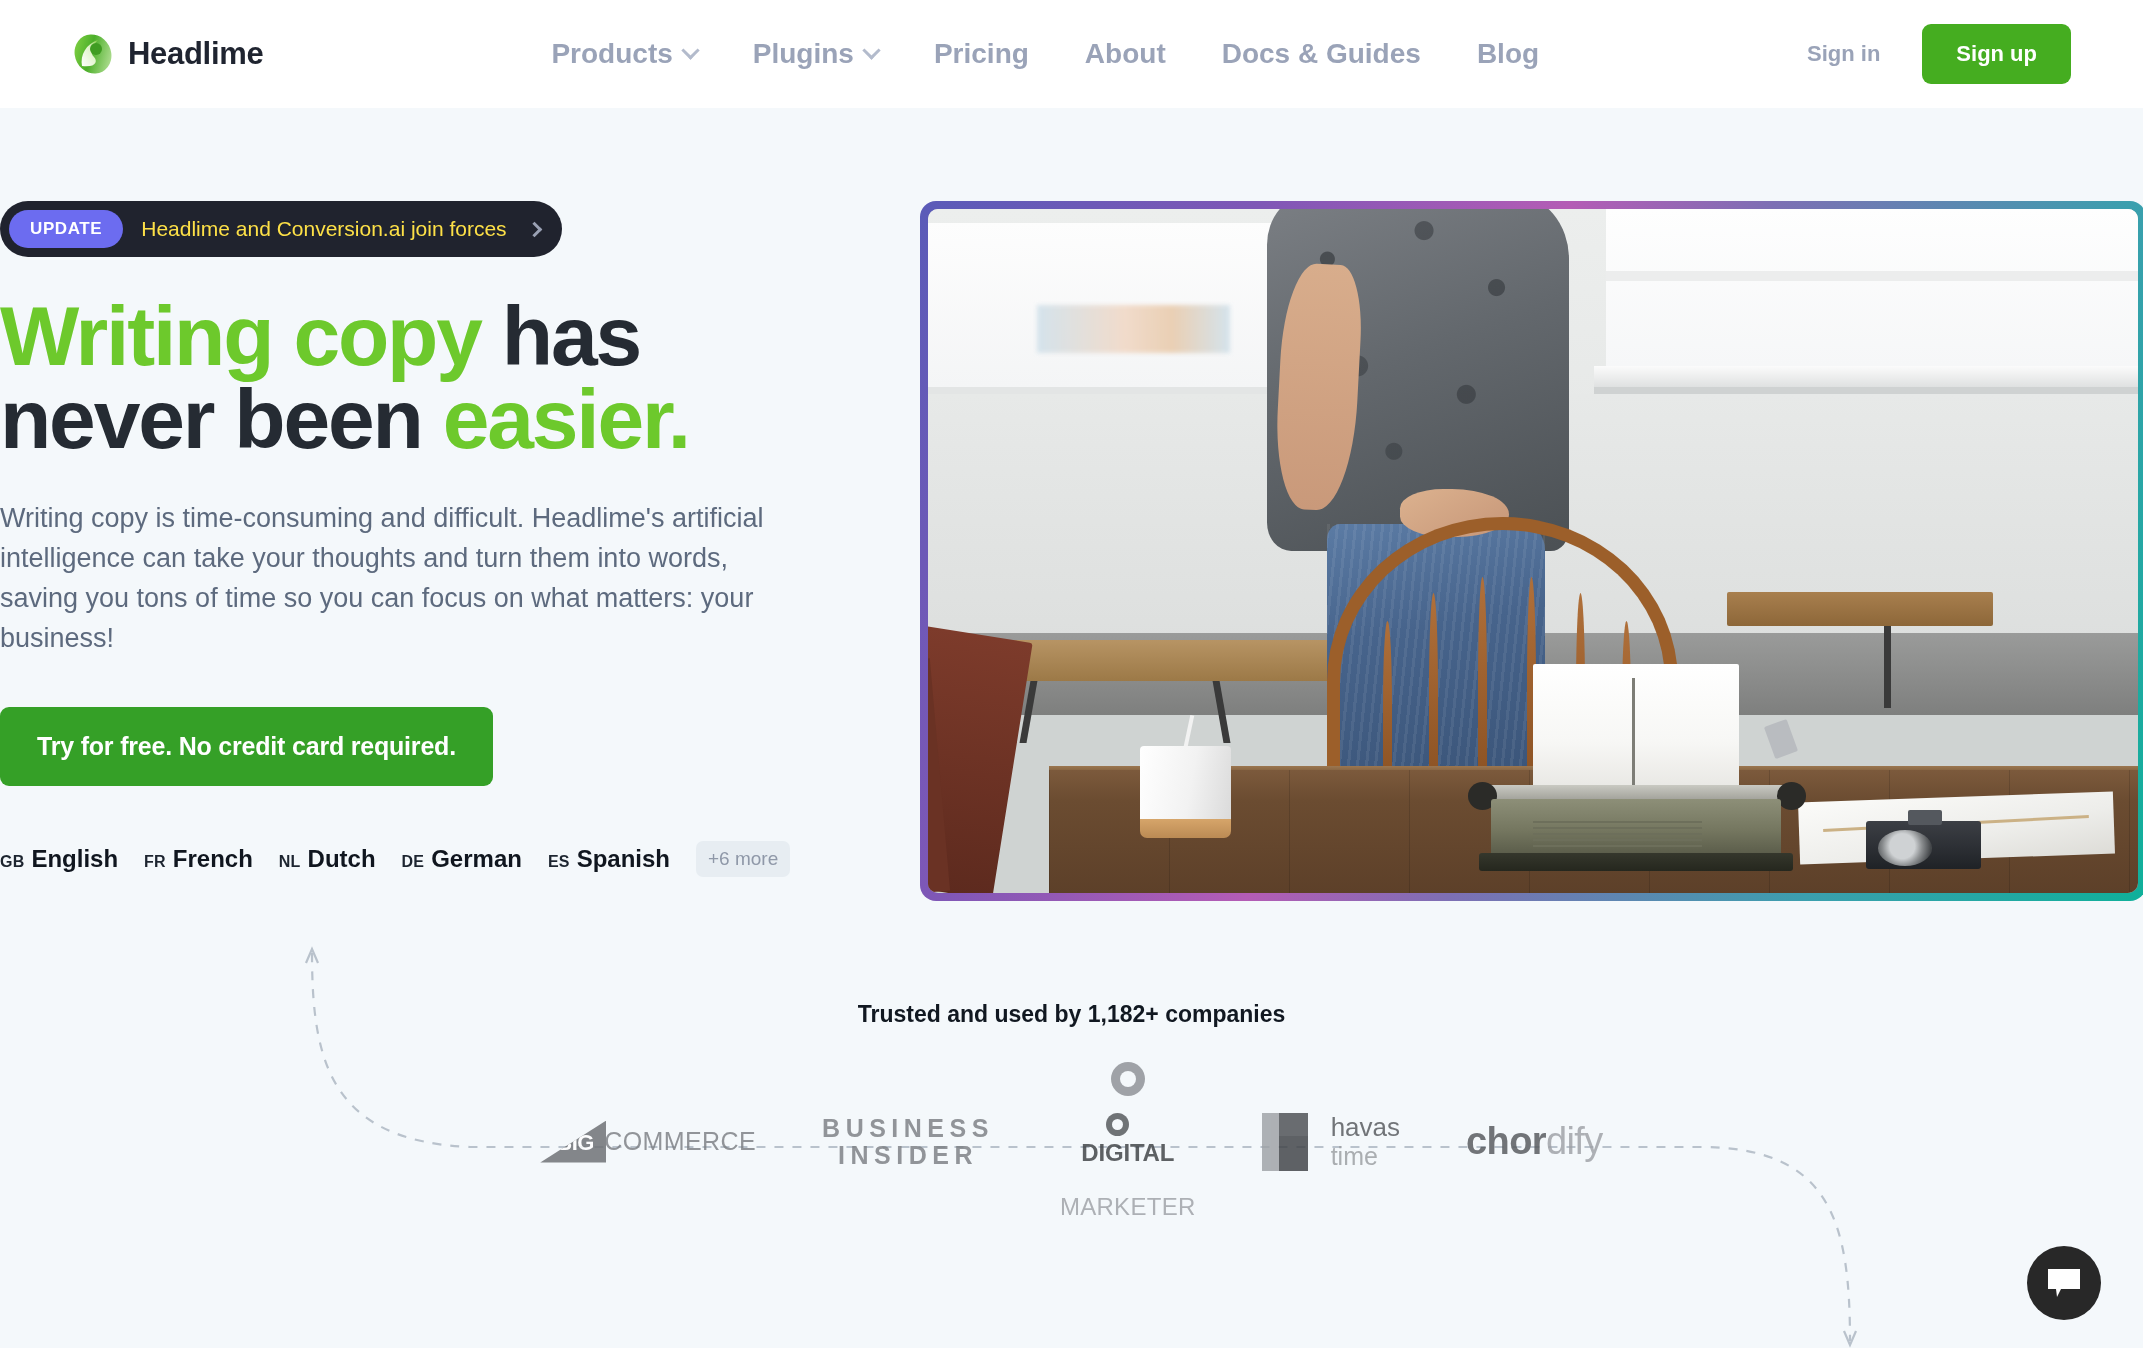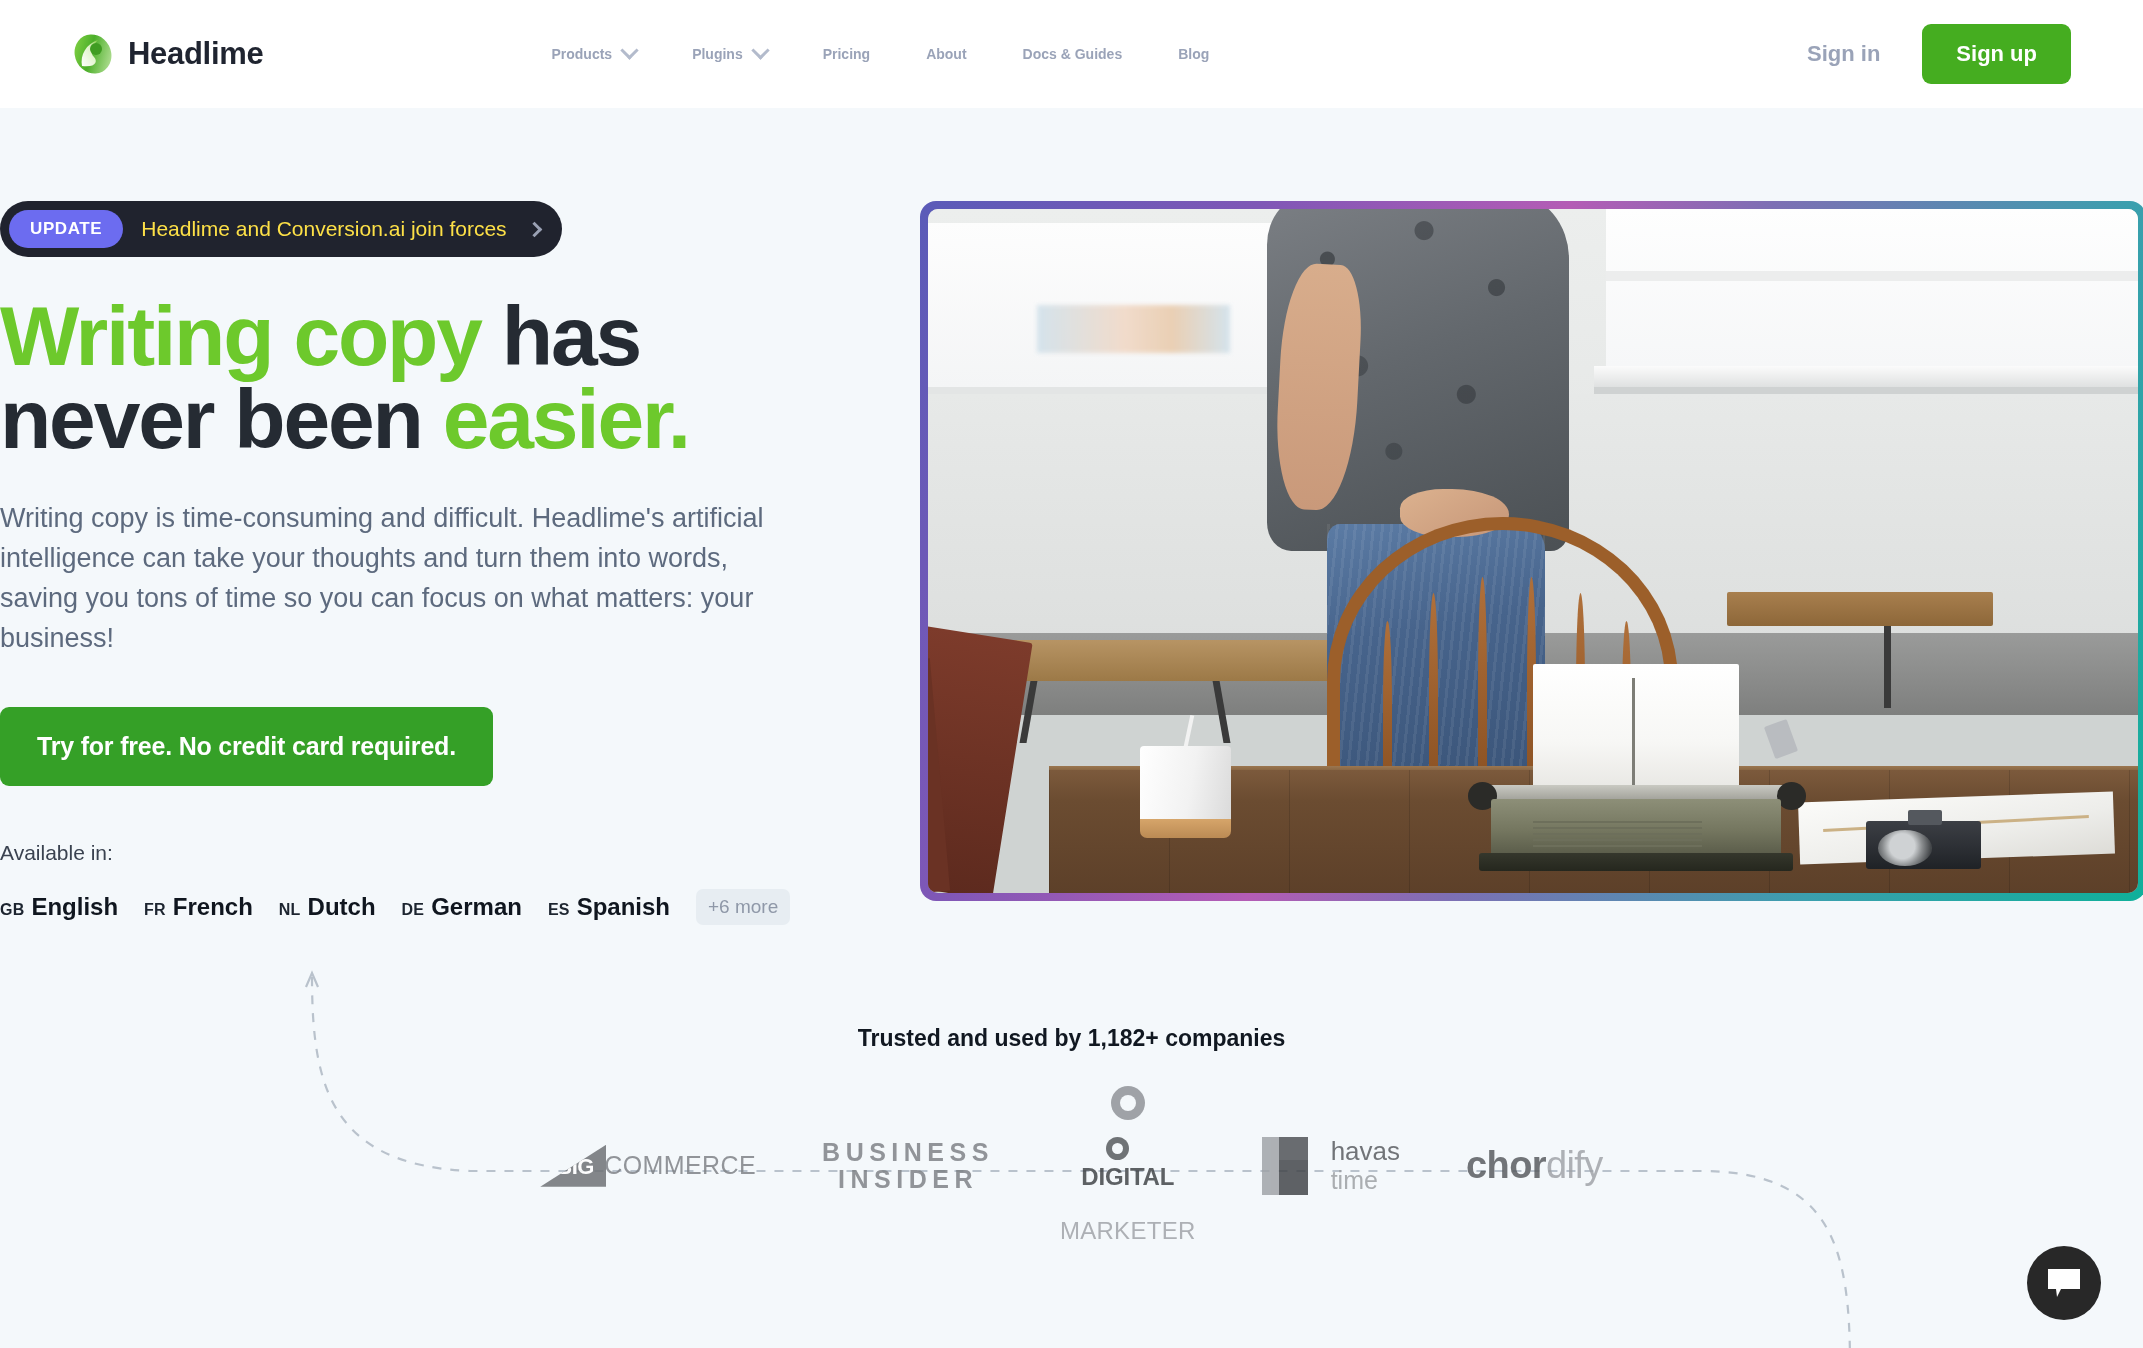--- a/index.html
+++ b/index.html
@@ -47,21 +47,21 @@
     display: flex;
     align-items: center;
     gap: 0px;
     margin-left: 190px;
   }
   .nav-item {
     display: flex;
     align-items: center;
     gap: 11px;
     padding: 0 28px;
-    font-size: 14px;
+    font-size: 28px;
     font-weight: 700;
     color: #9aa3b8;
     cursor: pointer;
     white-space: nowrap;
     user-select: none;
   }
   .chev {
     display: inline-block;
     width: 13px; height: 13px;
     border-right: 3px solid #b3bbcc;
@@ -554,21 +554,20 @@
 
     <h1 class="hero-title">
       <span class="hl-green">Writing copy</span><span> has</span><br>
       <span>never been </span><span class="hl-green">easier.</span>
     </h1>
 
     <p class="hero-sub">Writing copy is time-consuming and difficult. Headlime's artificial intelligence can take your thoughts and turn them into words, saving you tons of time so you can focus on what matters: your business!</p>
 
     <button class="cta-btn">Try for free. No credit card required.</button>
 
-    <div class="avail-label">Available in:</div>
 
     <div class="lang-row">
       <div class="lang-item">
         <span class="lang-code">GB</span>
         <span class="lang-name">English</span>
       </div>
       <div class="lang-item">
         <span class="lang-code">FR</span>
         <span class="lang-name">French</span>
       </div>

